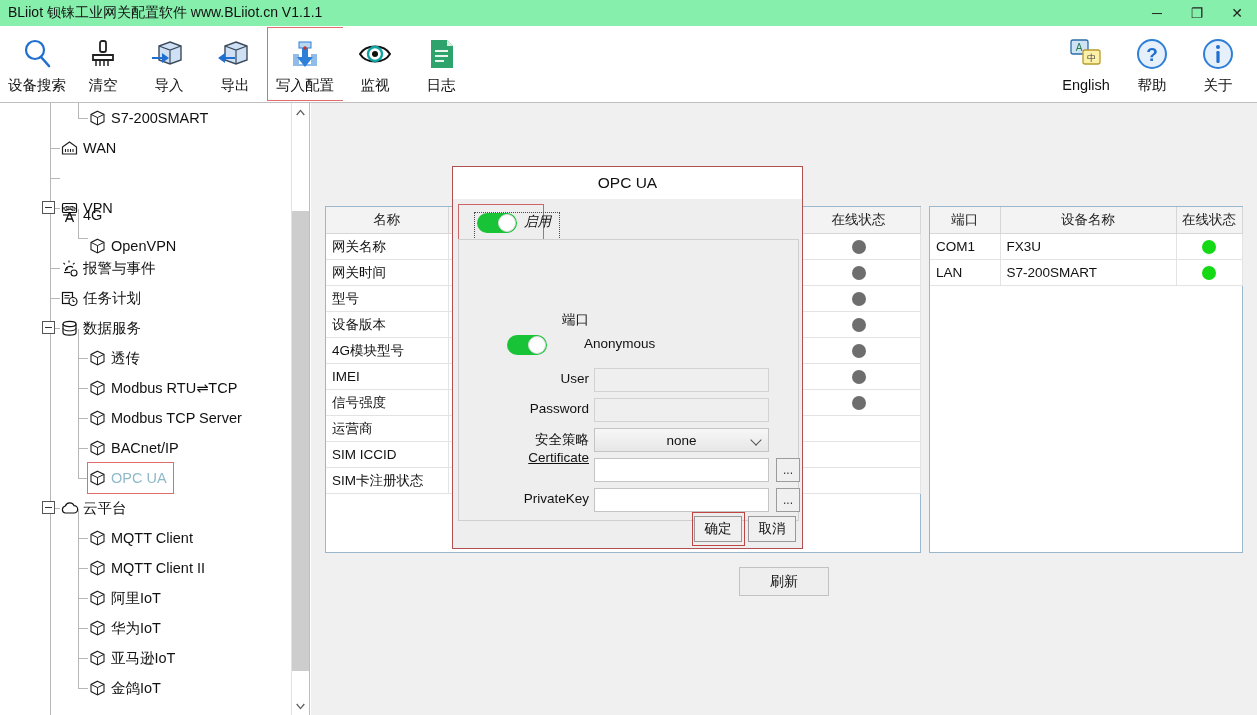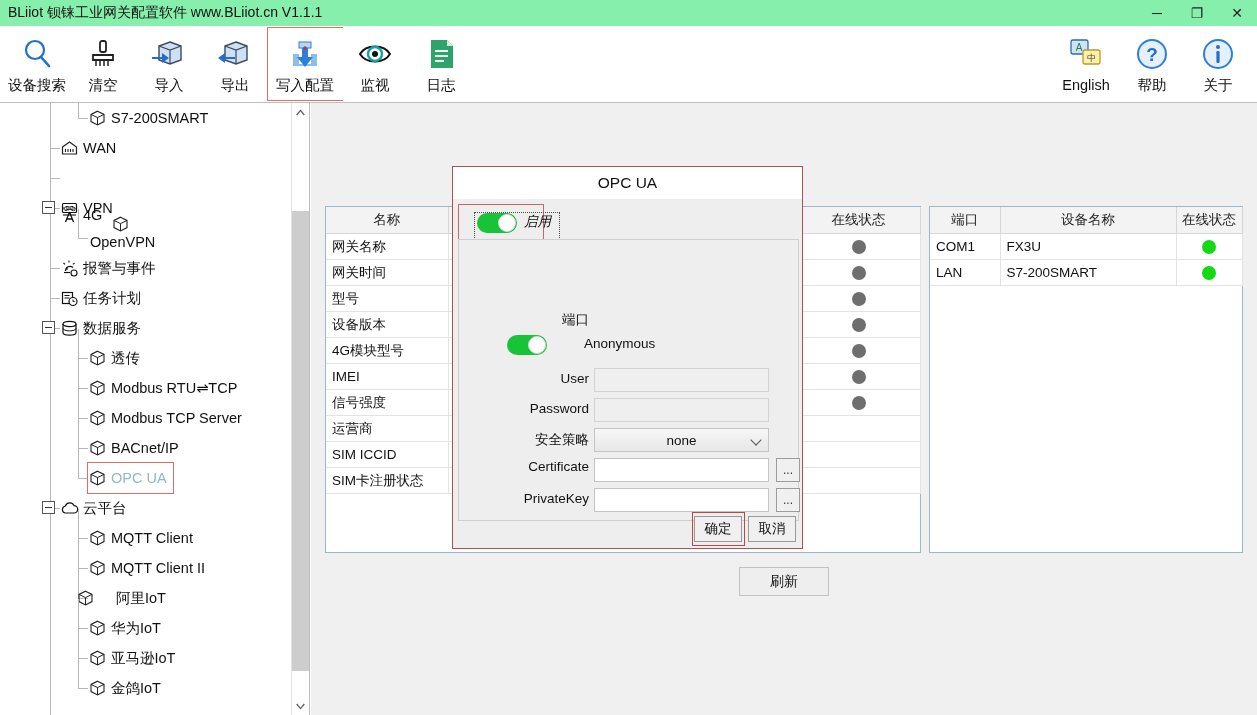--- a/index.html
+++ b/index.html
@@ -275,21 +275,21 @@
           <svg width="19" height="19" viewBox="0 0 19 19" class="ticon">
             <rect x="2.5" y="4.5" width="14" height="9" rx="1" fill="none" stroke="#111" stroke-width="1.2"></rect>
             <text x="9.5" y="11.5" font-size="6" text-anchor="middle" fill="#111" font-family="sans-serif">VPN</text>
             <line x1="3" y1="16" x2="16" y2="16" stroke="#111" stroke-width="1.1"></line>
           </svg>
           <span class="txt">VPN</span>
         </div>
         <div class="expander" style="left: 42px; top: 98px;"></div>
         <div class="guide" style="left: 78px; top: 135px; width: 10px; height: 1px;"></div>
         <div class="guide" style="left: 78px; top: 106px; width: 1px; height: 30px;"></div>
-        <div class="tnode" style="left: 88px; top: 112px; flex-direction: column;">
+        <div class="tnode" style="left: 88px; top: 128px;">
           <svg width="19" height="19" viewBox="0 0 19 19" class="ticon">
             <path d="M9.5 2.2 L16 5.4 L16 12.6 L9.5 16 L3 12.6 L3 5.4 Z" fill="none" stroke="#222" stroke-width="1.1"></path>
             <path d="M3 5.4 L9.5 8.6 L16 5.4 M9.5 8.6 L9.5 16" fill="none" stroke="#222" stroke-width="1"></path>
           </svg>
           <span class="txt">OpenVPN</span>
         </div>
         <div class="guide" style="left: 50px; top: 165px; width: 10px; height: 1px;"></div>
         <div class="tnode" style="left: 60px; top: 150px;">
           <svg width="19" height="19" viewBox="0 0 19 19" class="ticon">
             <path d="M5.5 12 A4.5 4.5 0 0 1 13 8.5" fill="none" stroke="#111" stroke-width="1.2"></path>
@@ -389,21 +389,21 @@
         <div class="guide" style="left: 78px; top: 436px; width: 1px; height: 30px;"></div>
         <div class="tnode" style="left: 88px; top: 450px;">
           <svg width="19" height="19" viewBox="0 0 19 19" class="ticon">
             <path d="M9.5 2.2 L16 5.4 L16 12.6 L9.5 16 L3 12.6 L3 5.4 Z" fill="none" stroke="#222" stroke-width="1.1"></path>
             <path d="M3 5.4 L9.5 8.6 L16 5.4 M9.5 8.6 L9.5 16" fill="none" stroke="#222" stroke-width="1"></path>
           </svg>
           <span class="txt">MQTT Client II</span>
         </div>
         <div class="guide" style="left: 78px; top: 495px; width: 10px; height: 1px;"></div>
         <div class="guide" style="left: 78px; top: 466px; width: 1px; height: 30px;"></div>
-        <div class="tnode" style="left: 76px; top: 480px; gap: 17px;">
+        <div class="tnode" style="left: 88px; top: 480px;">
           <svg width="19" height="19" viewBox="0 0 19 19" class="ticon">
             <path d="M9.5 2.2 L16 5.4 L16 12.6 L9.5 16 L3 12.6 L3 5.4 Z" fill="none" stroke="#222" stroke-width="1.1"></path>
             <path d="M3 5.4 L9.5 8.6 L16 5.4 M9.5 8.6 L9.5 16" fill="none" stroke="#222" stroke-width="1"></path>
           </svg>
           <span class="txt">阿里IoT</span>
         </div>
         <div class="guide" style="left: 78px; top: 525px; width: 10px; height: 1px;"></div>
         <div class="guide" style="left: 78px; top: 496px; width: 1px; height: 30px;"></div>
         <div class="tnode" style="left: 88px; top: 510px;">
           <svg width="19" height="19" viewBox="0 0 19 19" class="ticon">
@@ -575,21 +575,21 @@
 
         <div class="flabel" style="left:20px;top:161px;width:110px;">Password</div>
         <div class="finput disabled" style="left:135px;top:158px;width:175px;"></div>
 
         <div class="flabel" style="left:25px;top:191px;width:105px;">安全策略</div>
         <div class="fselect" style="left:135px;top:188px;width:175px;">
           <span>none</span>
           <span class="caret"></span>
         </div>
 
-        <div class="flabel" style="left:15px;top:219px;width:115px;">Certificate</div>
+        <div class="flabel" style="left:15px;top:210px;width:115px;text-decoration:underline;">Certificate</div>
         <div class="finput" style="left:135px;top:218px;width:175px;"></div>
         <div class="browse" style="left:317px;top:218px;">...</div>
 
         <div class="flabel" style="left:10px;top:251px;width:120px;">PrivateKey</div>
         <div class="finput" style="left:135px;top:248px;width:175px;"></div>
         <div class="browse" style="left:317px;top:248px;">...</div>
       </div>
 
       <div class="dbtn" style="left:241px;top:317px;">确定</div>
       <div class="dbtn" style="left:295px;top:317px;">取消</div>

